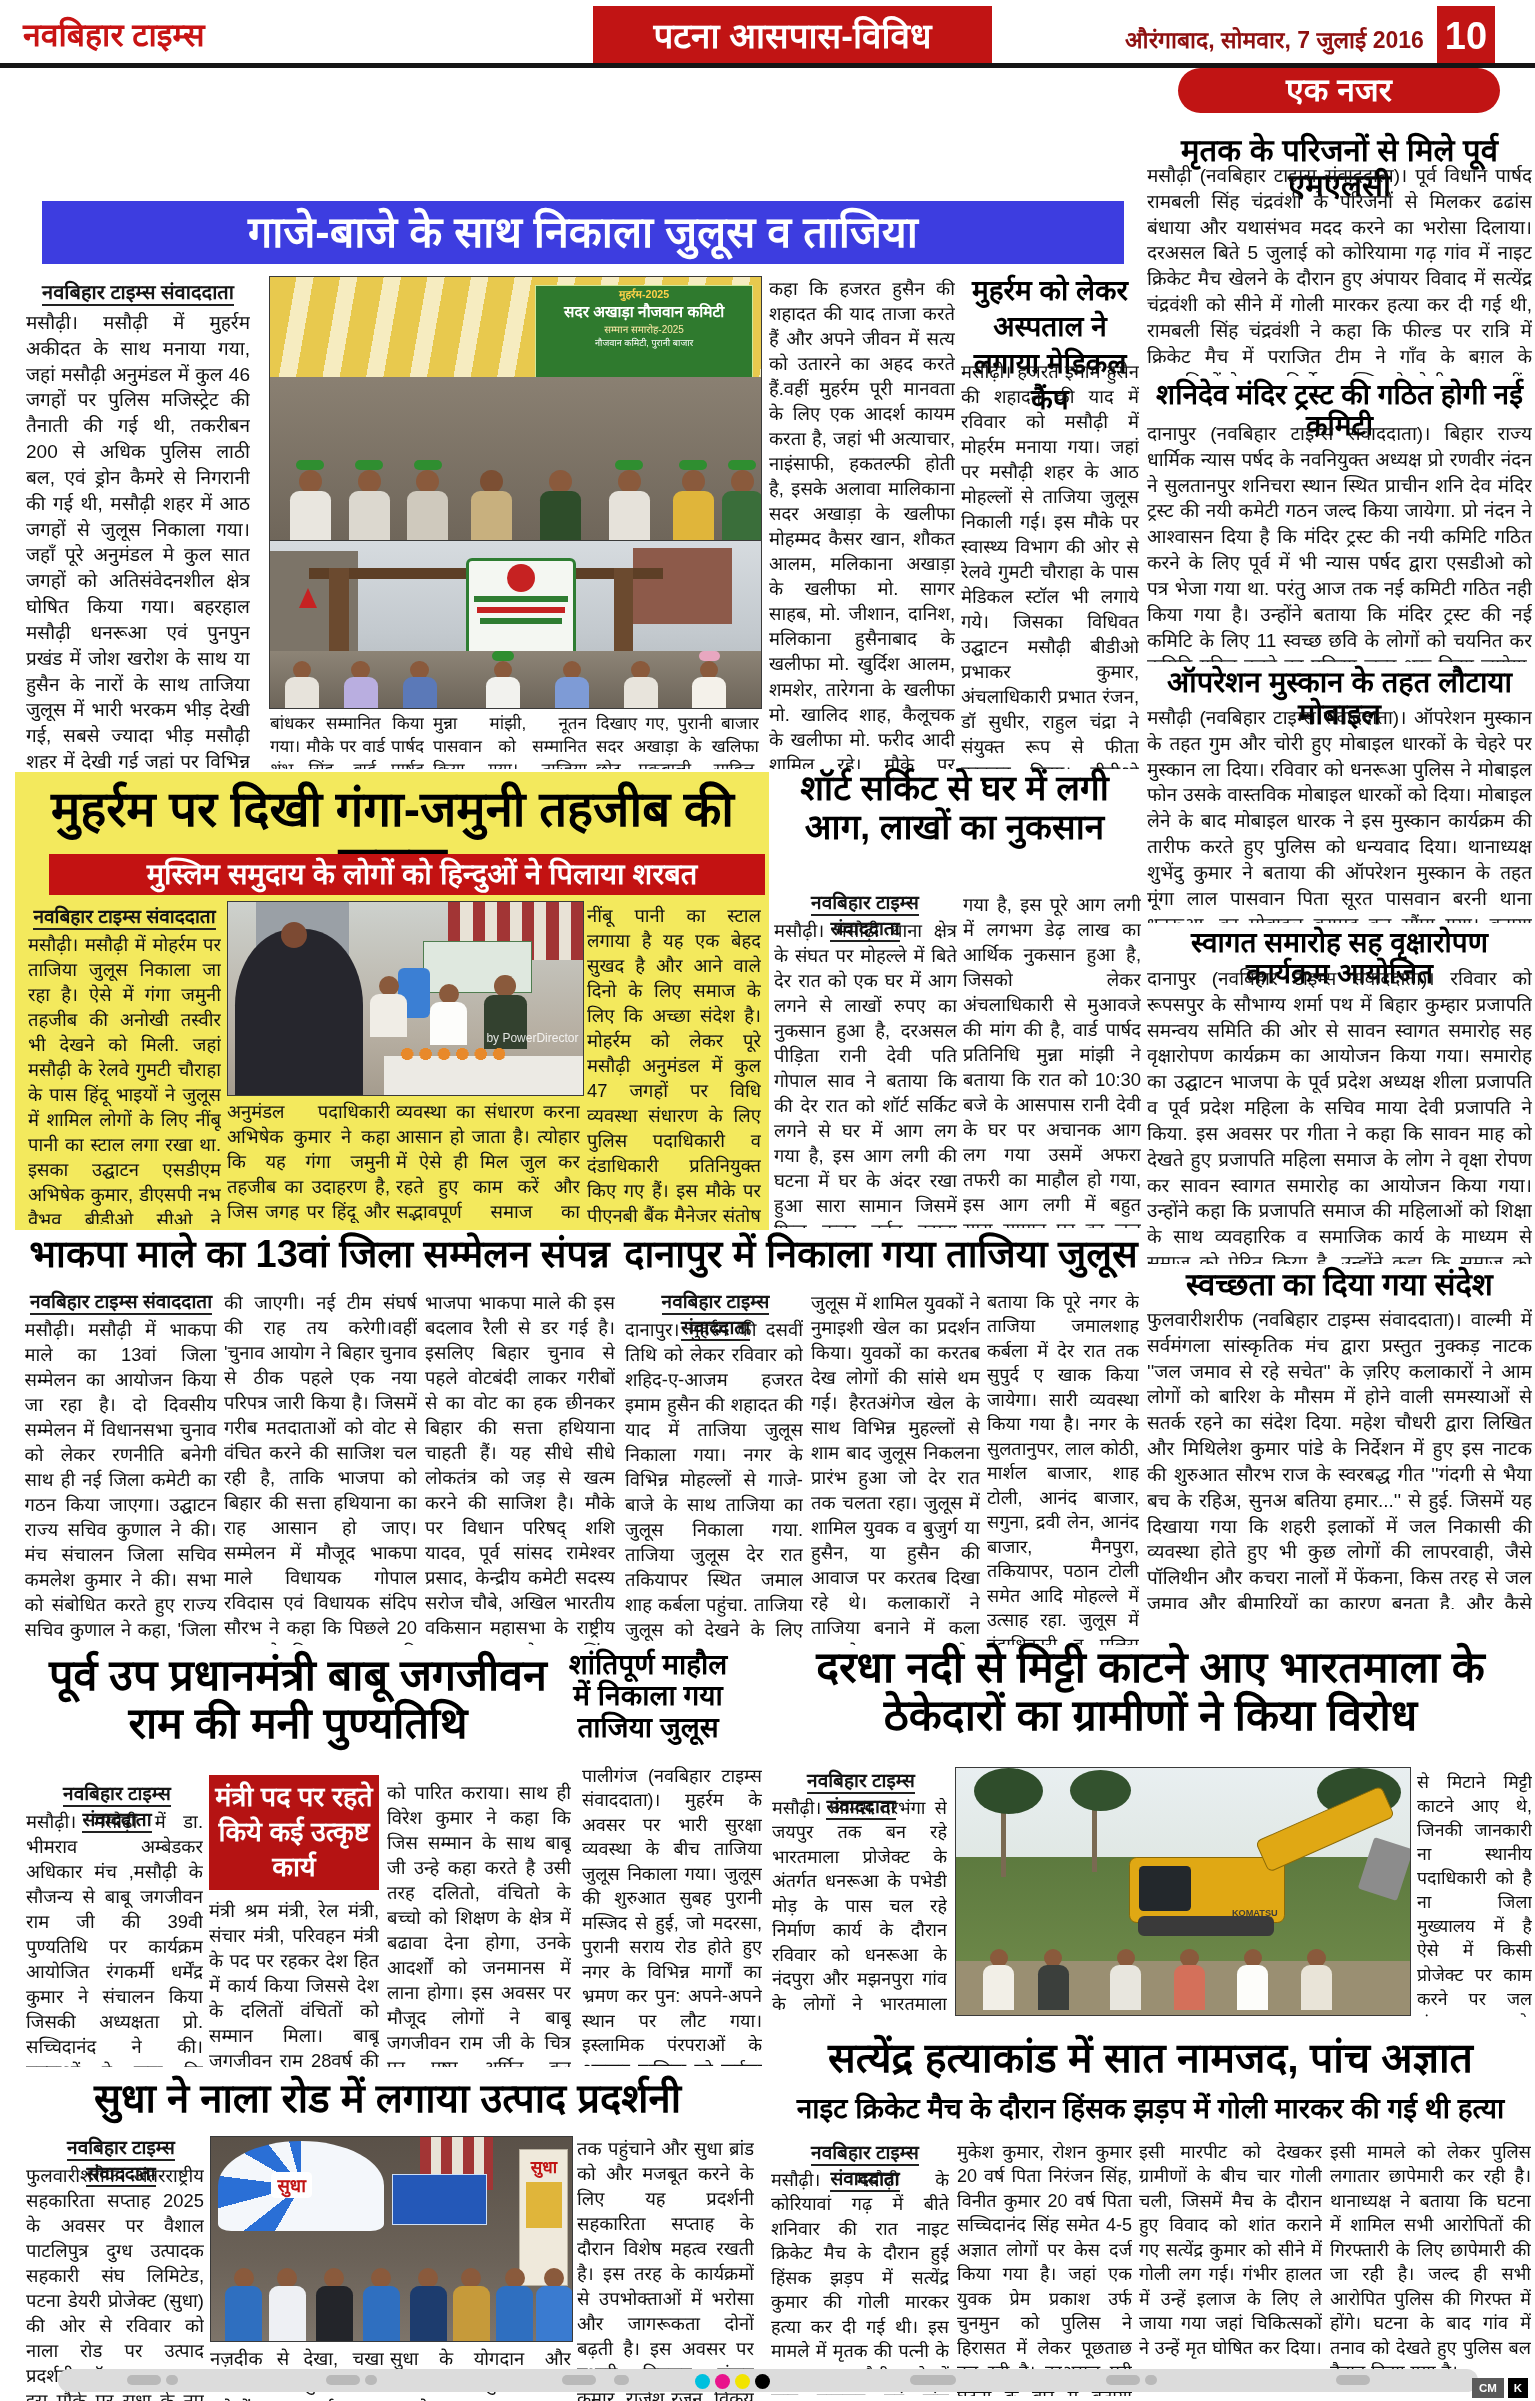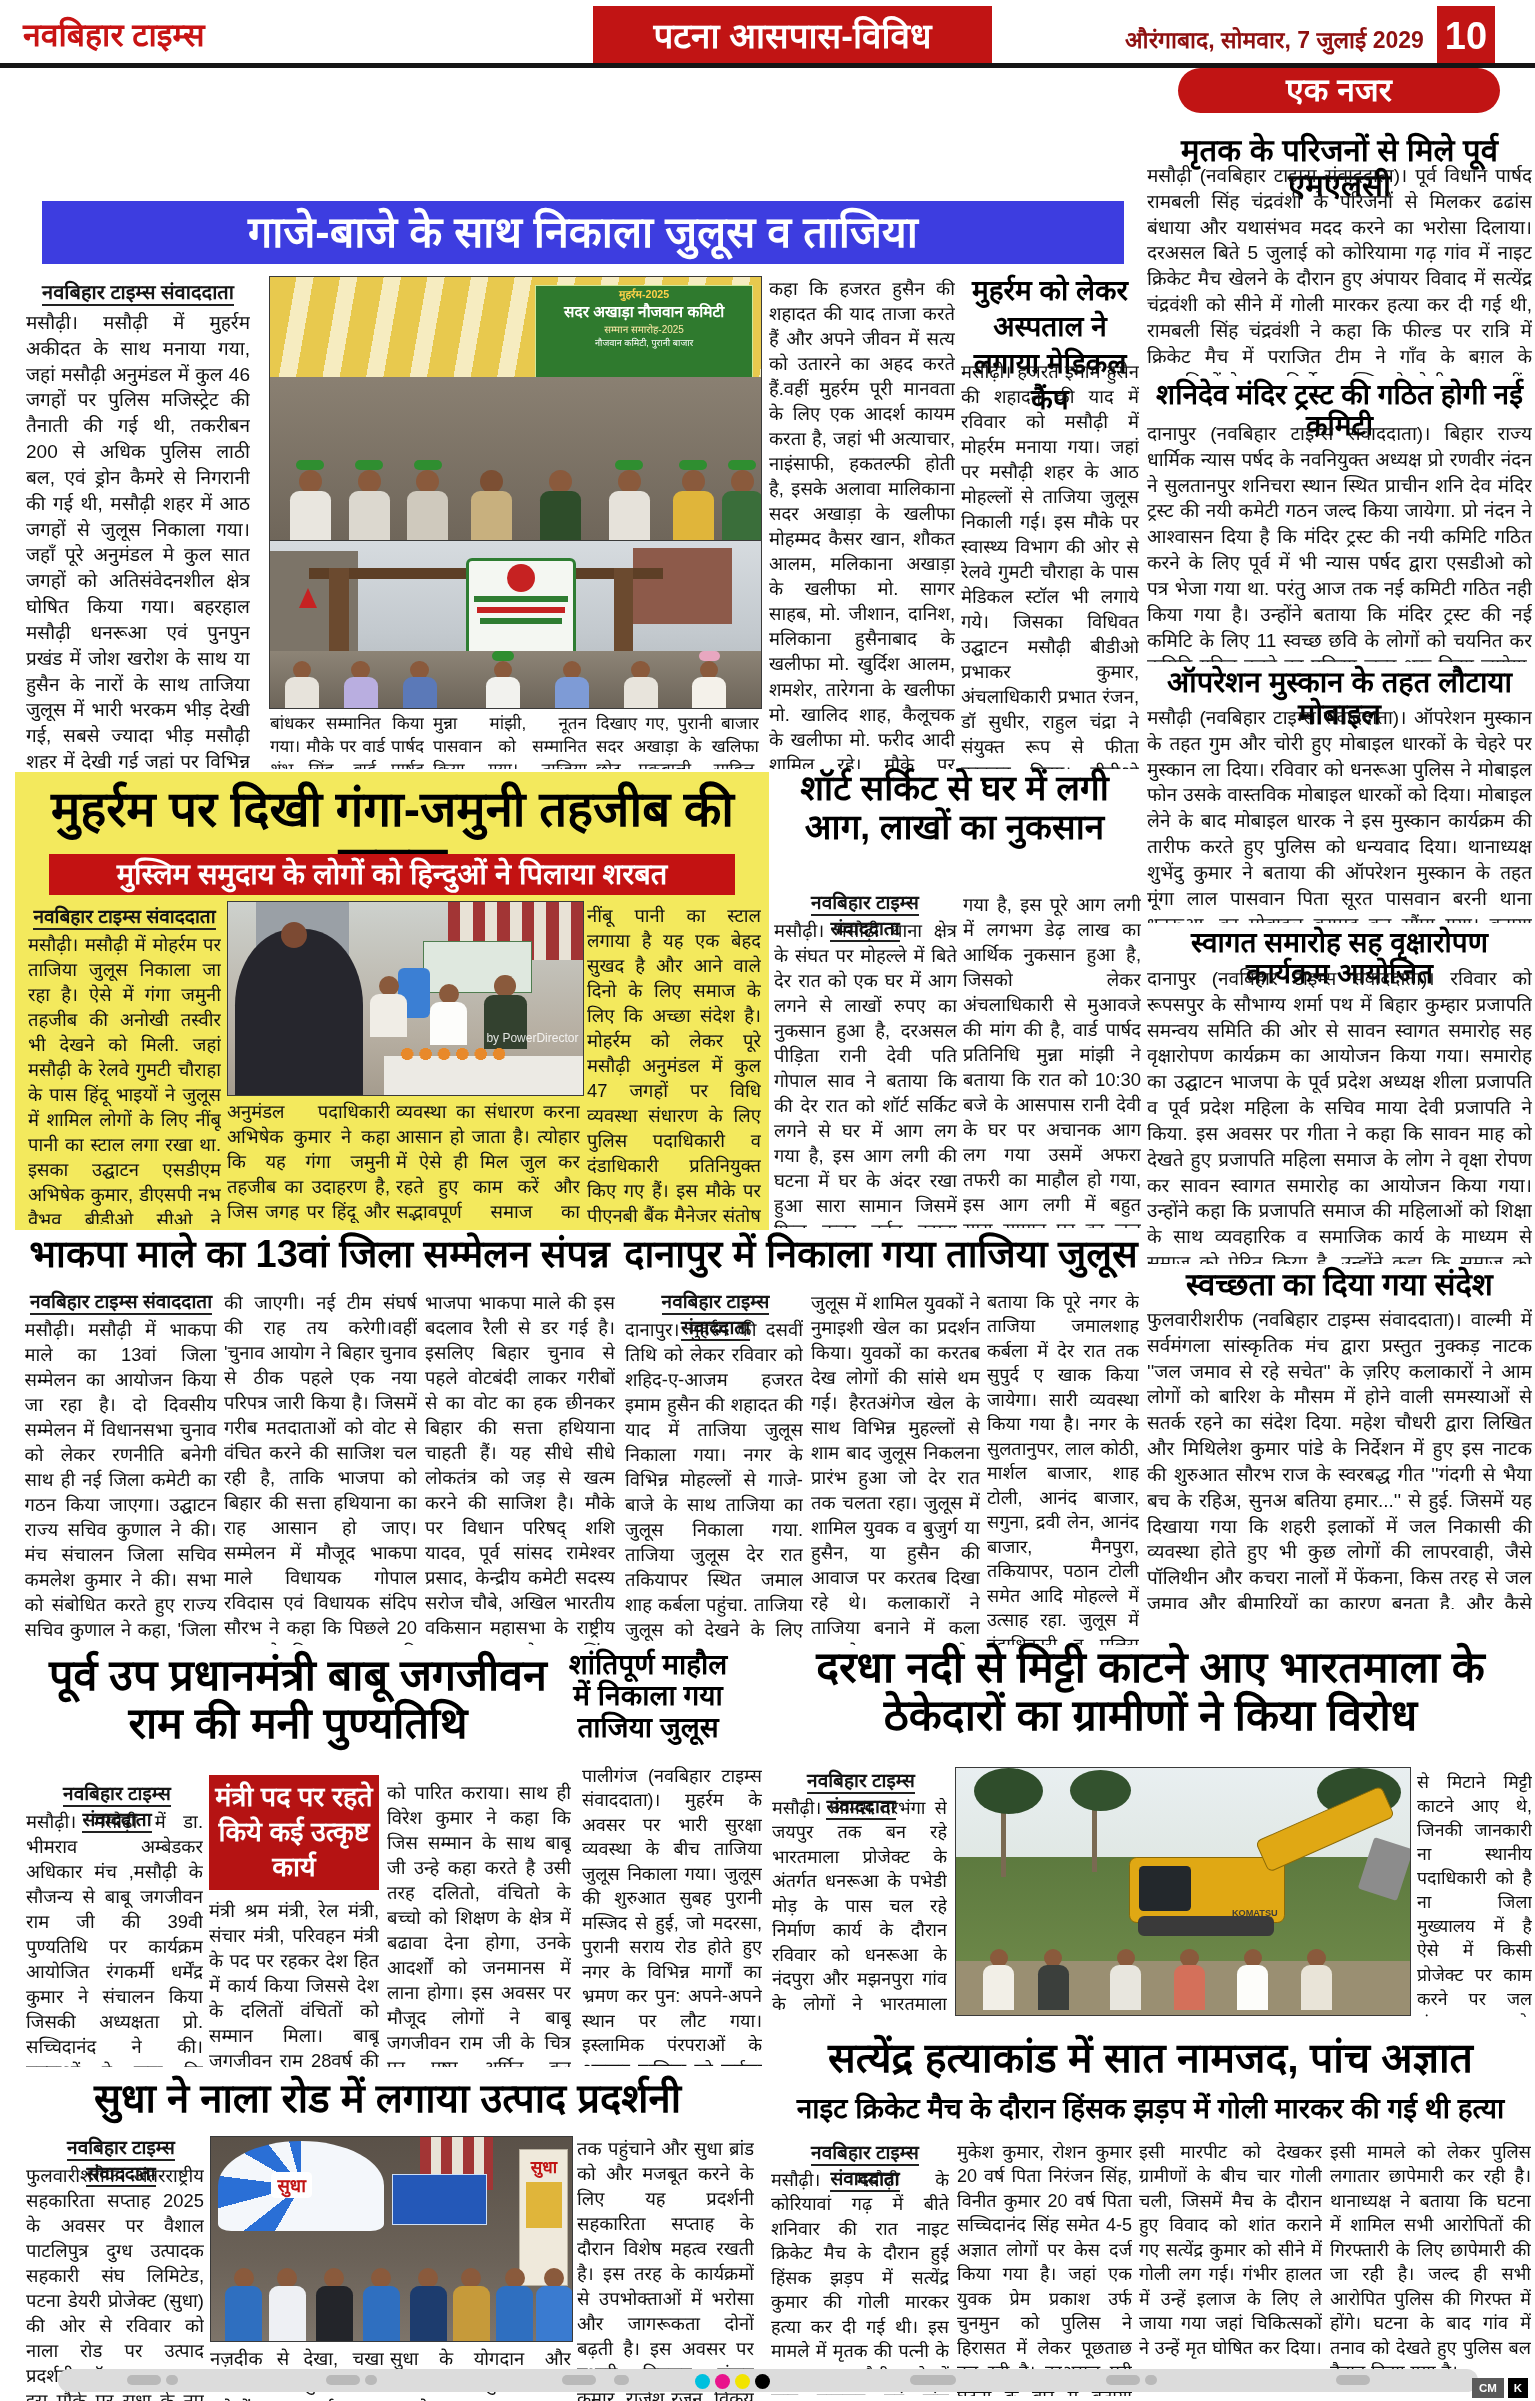--- a/index.html
+++ b/index.html
@@ -7,31 +7,31 @@
   .abs{position:absolute;}
   .jcol{position:absolute;text-align:justify;overflow:hidden;color:#101010;line-height:1.36;word-spacing:0.8px;}
   .byline{position:absolute;font-weight:bold;text-align:center;color:#151515;}
   .byline span{border-bottom:2.3px solid #222;padding-bottom:0.8px;}
   .hl{position:absolute;font-weight:900;color:#000;text-align:center;line-height:1.12;}
   .photo{position:absolute;border:0.8px solid #3a3a3a;overflow:hidden;background:#cfcac0;}
   .pn{position:absolute;}
   .pn .tb{width:28px;height:10px;background:#2f8e30;border-radius:5.4px;margin:0 auto;}
   .pn .hd{width:23px;height:23px;border-radius:50%;background:#8a5a3c;margin:0 auto;}
   .pn .bd{height:49px;border-radius:9.2px 9.2px 0 0;margin-top:-2.3px;width:41px;}
-  .redband{position:absolute;background:#c31212;color:#fff;font-weight:bold;text-align:center;}
+  .redband{position:absolute;background:#c31212;color:#fff;font-weight:bold;text-align:center;padding-left:30px;}
   .pillbar{position:absolute;background:#b9b9b9;border-radius:5.4px;height:10px;}
 </style>
 </head>
 <body>
 
 <div id="page">
 
   <div class="abs" style="left:23px;top:12.3px;width:353px;height:43px;font-size:32px;font-weight:900;color:#c81414">नवबिहार टाइम्स</div>
   <div class="abs" style="left:593px;top:6.1px;width:399px;height:60px;background:#c11414;color:#fff;font-weight:900;font-size:35px;text-align:center;line-height:60px">पटना आसपास-विविध</div>
-  <div class="abs" style="left:1121px;top:23px;width:307px;height:31px;font-size:23px;font-weight:bold;color:#8f1111;text-align:center">औरंगाबाद, सोमवार, 7 जुलाई 2029</div>
+  <div class="abs" style="left:1121px;top:23px;width:307px;height:31px;font-size:23px;font-weight:bold;color:#8f1111;text-align:center">औरंगाबाद, सोमवार, 7 जुलाई 2016</div>
   <div class="abs" style="left:1437px;top:6.1px;width:58px;height:60px;background:#c11414;color:#fff;font-weight:900;font-size:38px;text-align:center;line-height:60px">10</div>
   <div class="abs" style="left:0;top:63px;width:1535px;height:5.4px;background:#151515"></div>
 
   <div class="abs" style="left:42px;top:201px;width:1082px;height:63px;background:#3d3de0;color:#fff;font-weight:900;font-size:43px;text-align:center;line-height:63px">गाजे-बाजे के साथ निकाला जुलूस व ताजिया</div>
 
   <div class="byline" style="left:26px;top:278px;width:224px;font-size:20px"><span>नवबिहार टाइम्स संवाददाता</span></div>
   <div class="jcol" style="left:26px;top:310px;width:224px;height:459px;font-size:19px">मसौढ़ी। मसौढ़ी में मुहर्रम अकीदत के साथ मनाया गया, जहां मसौढ़ी अनुमंडल में कुल 46 जगहों पर पुलिस मजिस्ट्रेट की तैनाती की गई थी, तकरीबन 200 से अधिक पुलिस लाठी बल, एवं ड्रोन कैमरे से निगरानी की गई थी, मसौढ़ी शहर में आठ जगहों से जुलूस निकाला गया। जहाँ पूरे अनुमंडल मे कुल सात जगहों को अतिसंवेदनशील क्षेत्र घोषित किया गया। बहरहाल मसौढ़ी धनरूआ एवं पुनपुन प्रखंड में जोश खरोश के साथ या हुसैन के नारों के साथ ताजिया जुलूस में भारी भरकम भीड़ देखी गई, सबसे ज्यादा भीड़ मसौढ़ी शहर में देखी गई जहां पर विभिन्न मोहल्ले से 8 ताजिया जुलूस निकाला गया। मसौढ़ी के नौजवान पुरानी बाजार सदर अखाड़े की ओर से ताजिया जुलूस आकर्षण का केंद्र रहा, जहां अखाड़े कमेटी की ओर से सम्मान समारोह का आयोजन किया गया मौके पर एसडीएम अभिषेक कुमार</div>
 
   <div class="photo" style="left:269px;top:276px;width:491px;height:263px">
     <div class="abs" style="left:0;top:0;width:100%;height:44%;background:repeating-linear-gradient(100deg,#e8c94e 0 26px,#f6ecc0 26px 43px)"></div>

